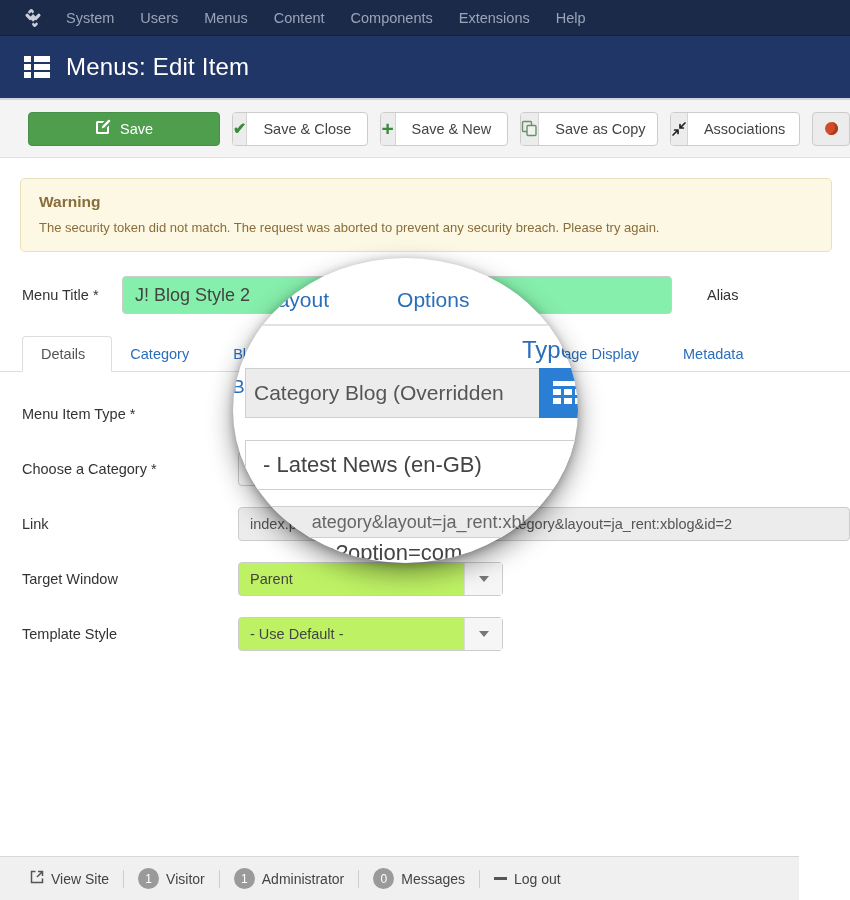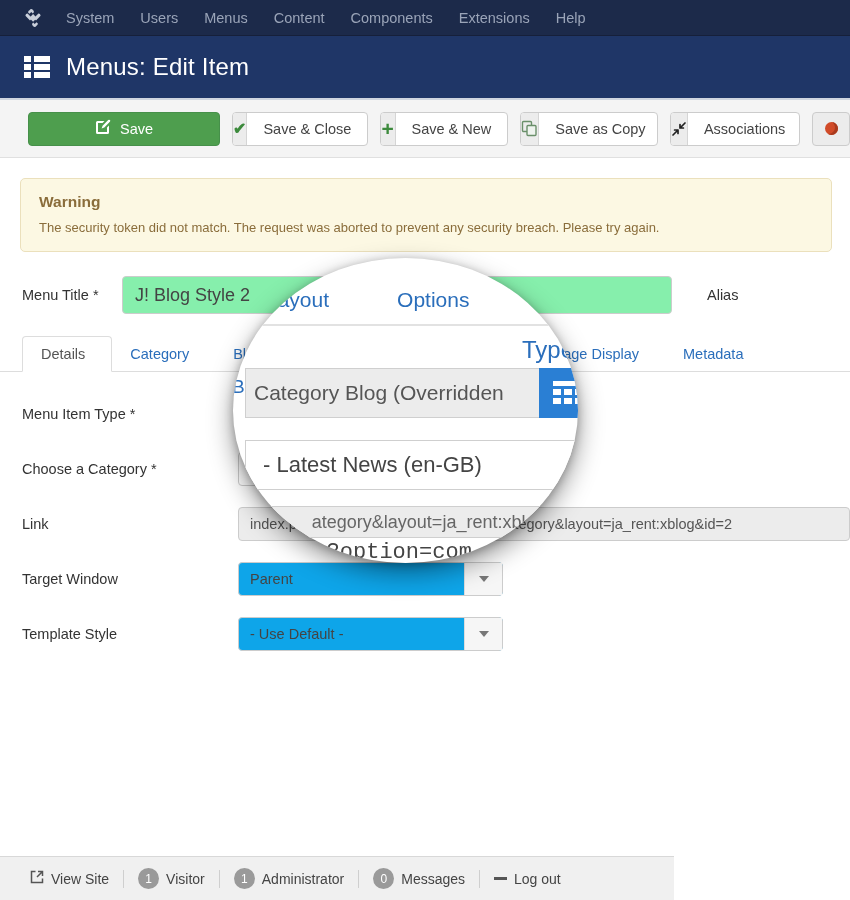--- a/index.html
+++ b/index.html
@@ -115,21 +115,21 @@
   .inp-plain {
     height: 34px; border: 1px solid #cccccc; border-radius: 4px; background: #fff;
     font-size: 14.5px; color: #444; padding: 0 11px; font-family: "Liberation Sans", sans-serif;
   }
   .inp-gray {
     height: 34px; border: 1px solid #cccccc; border-radius: 4px; background: #ececec;
     font-size: 14.5px; color: #555; padding: 0 11px; font-family: "Liberation Sans", sans-serif;
   }
   .sel {
     height: 34px; width: 265px; border: 1px solid #cccccc; border-radius: 4px;
-    background: #0ea5e9; display: flex; align-items: center; cursor: pointer;
+    background: #bef264; display: flex; align-items: center; cursor: pointer;
   }
   .sel .sv { flex: 1; padding: 0 11px; font-size: 14.5px; color: #444; }
   .sel .ca {
     width: 38px; height: 100%; border-left: 1px solid #dddddd; background:#f6f6f6;
     display: flex; align-items: center; justify-content: center;
   }
   .caret { width:0; height:0; border-left:5px solid transparent; border-right:5px solid transparent;
            border-top:6px solid #777; }
 
   
@@ -177,29 +177,29 @@
     display: flex; align-items: center; padding-left: 17px;
     font-size: 22px; color: #444; white-space: nowrap;
   }
   .lz-field3 {
     position: absolute; left: -4px; top: 248px; width: 370px; height: 32px;
     background: #ececec; border: 1px solid #cfcfcf;
     display: flex; align-items: center; justify-content: space-between;
     padding: 0 6px; font-size: 18px; color: #666; overflow: hidden;
   }
   .lz-field4 {
-    position: absolute; left: 54px; top: 282px; font-size: 22px; color: #444; white-space: nowrap; font-family: Liberation Mono, monospace;
+    position: absolute; left: 66px; top: 282px; font-size: 22px; color: #444; white-space: nowrap;
   }
   .lz-edgetxt {
     position: absolute; left: -6px; top: 22px; font-size: 19px; color: #444; white-space: nowrap;
   }
 
   
   .footer {
-    position: absolute; left: 0; bottom: 0; width: 674px; height: 44px;
+    position: absolute; left: 0; bottom: 0; width: 799px; height: 44px;
     background: #f0f0f0; border-top: 1px solid #d8d8d8;
     display: flex; align-items: center; padding-left: 16px; gap: 0;
   }
   .fitem { display: flex; align-items: center; gap: 7px; font-size: 14px; color: #444;
            padding: 0 14px; cursor: pointer; }
   .fdiv { width: 1px; height: 18px; background: #cfcfcf; }
   .badge {
     width: 21px; height: 21px; border-radius: 50%; background: #9a9a9a; color: #fff;
     font-size: 12px; display: flex; align-items: center; justify-content: center;
   }

